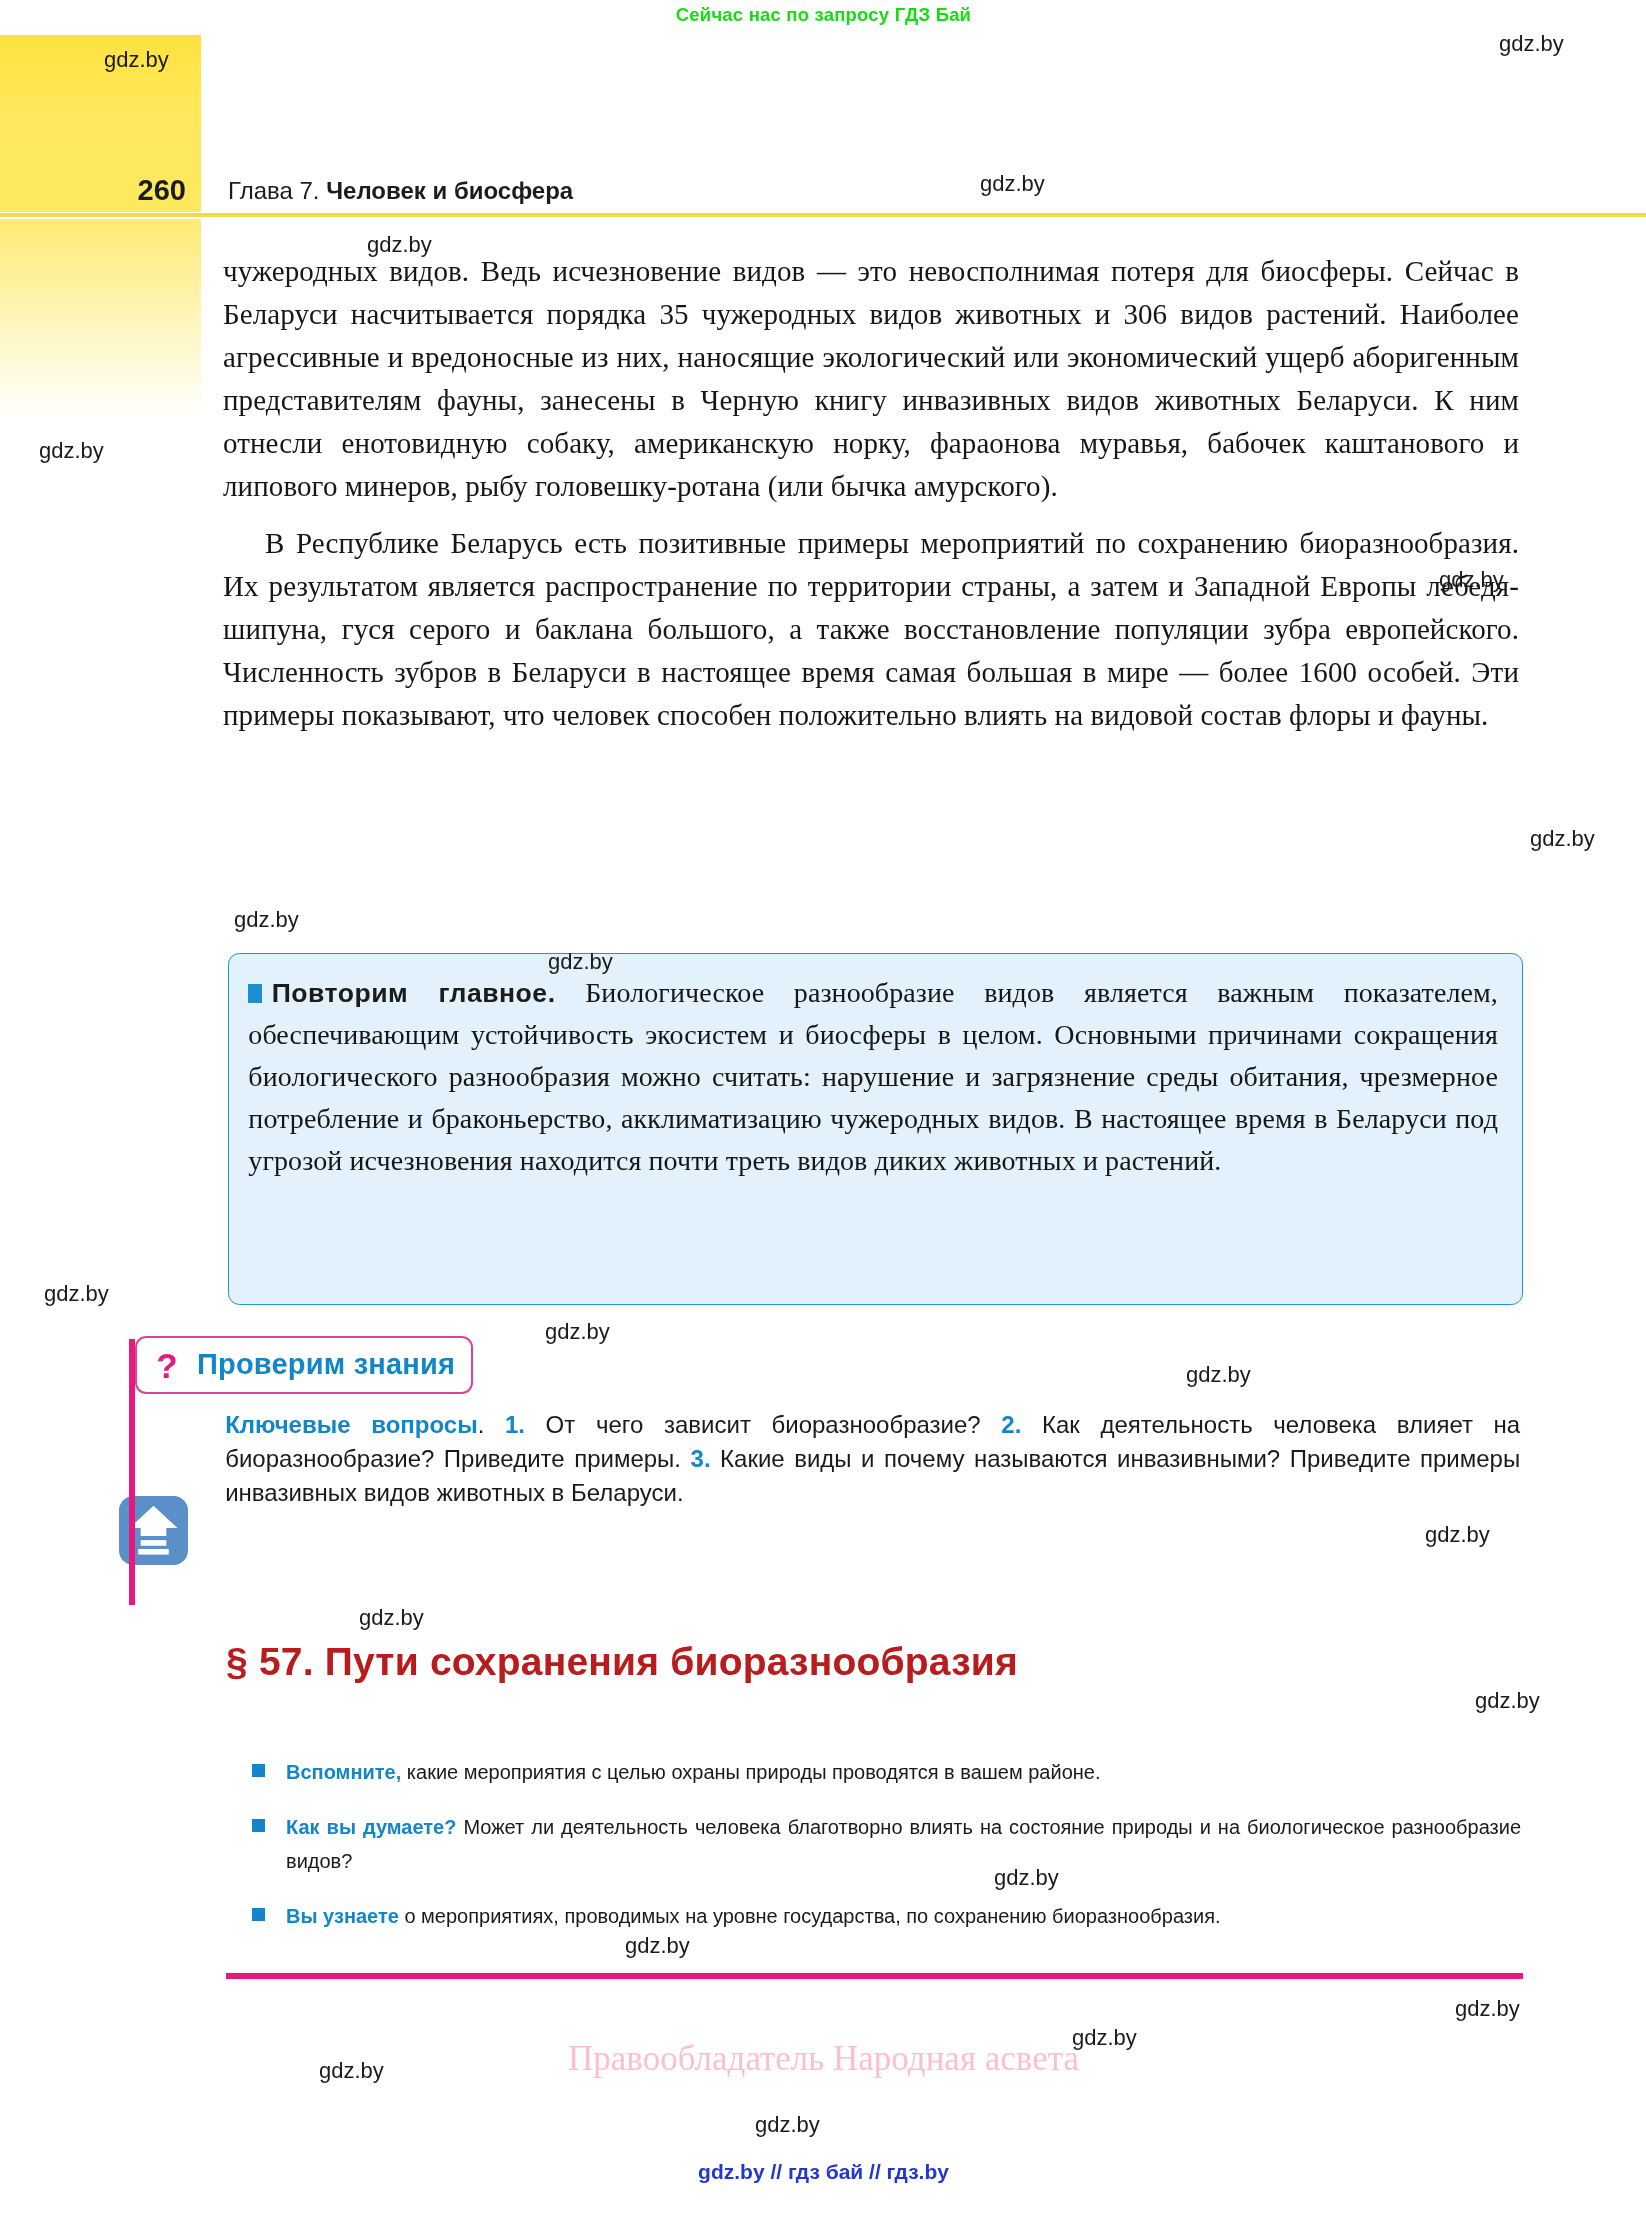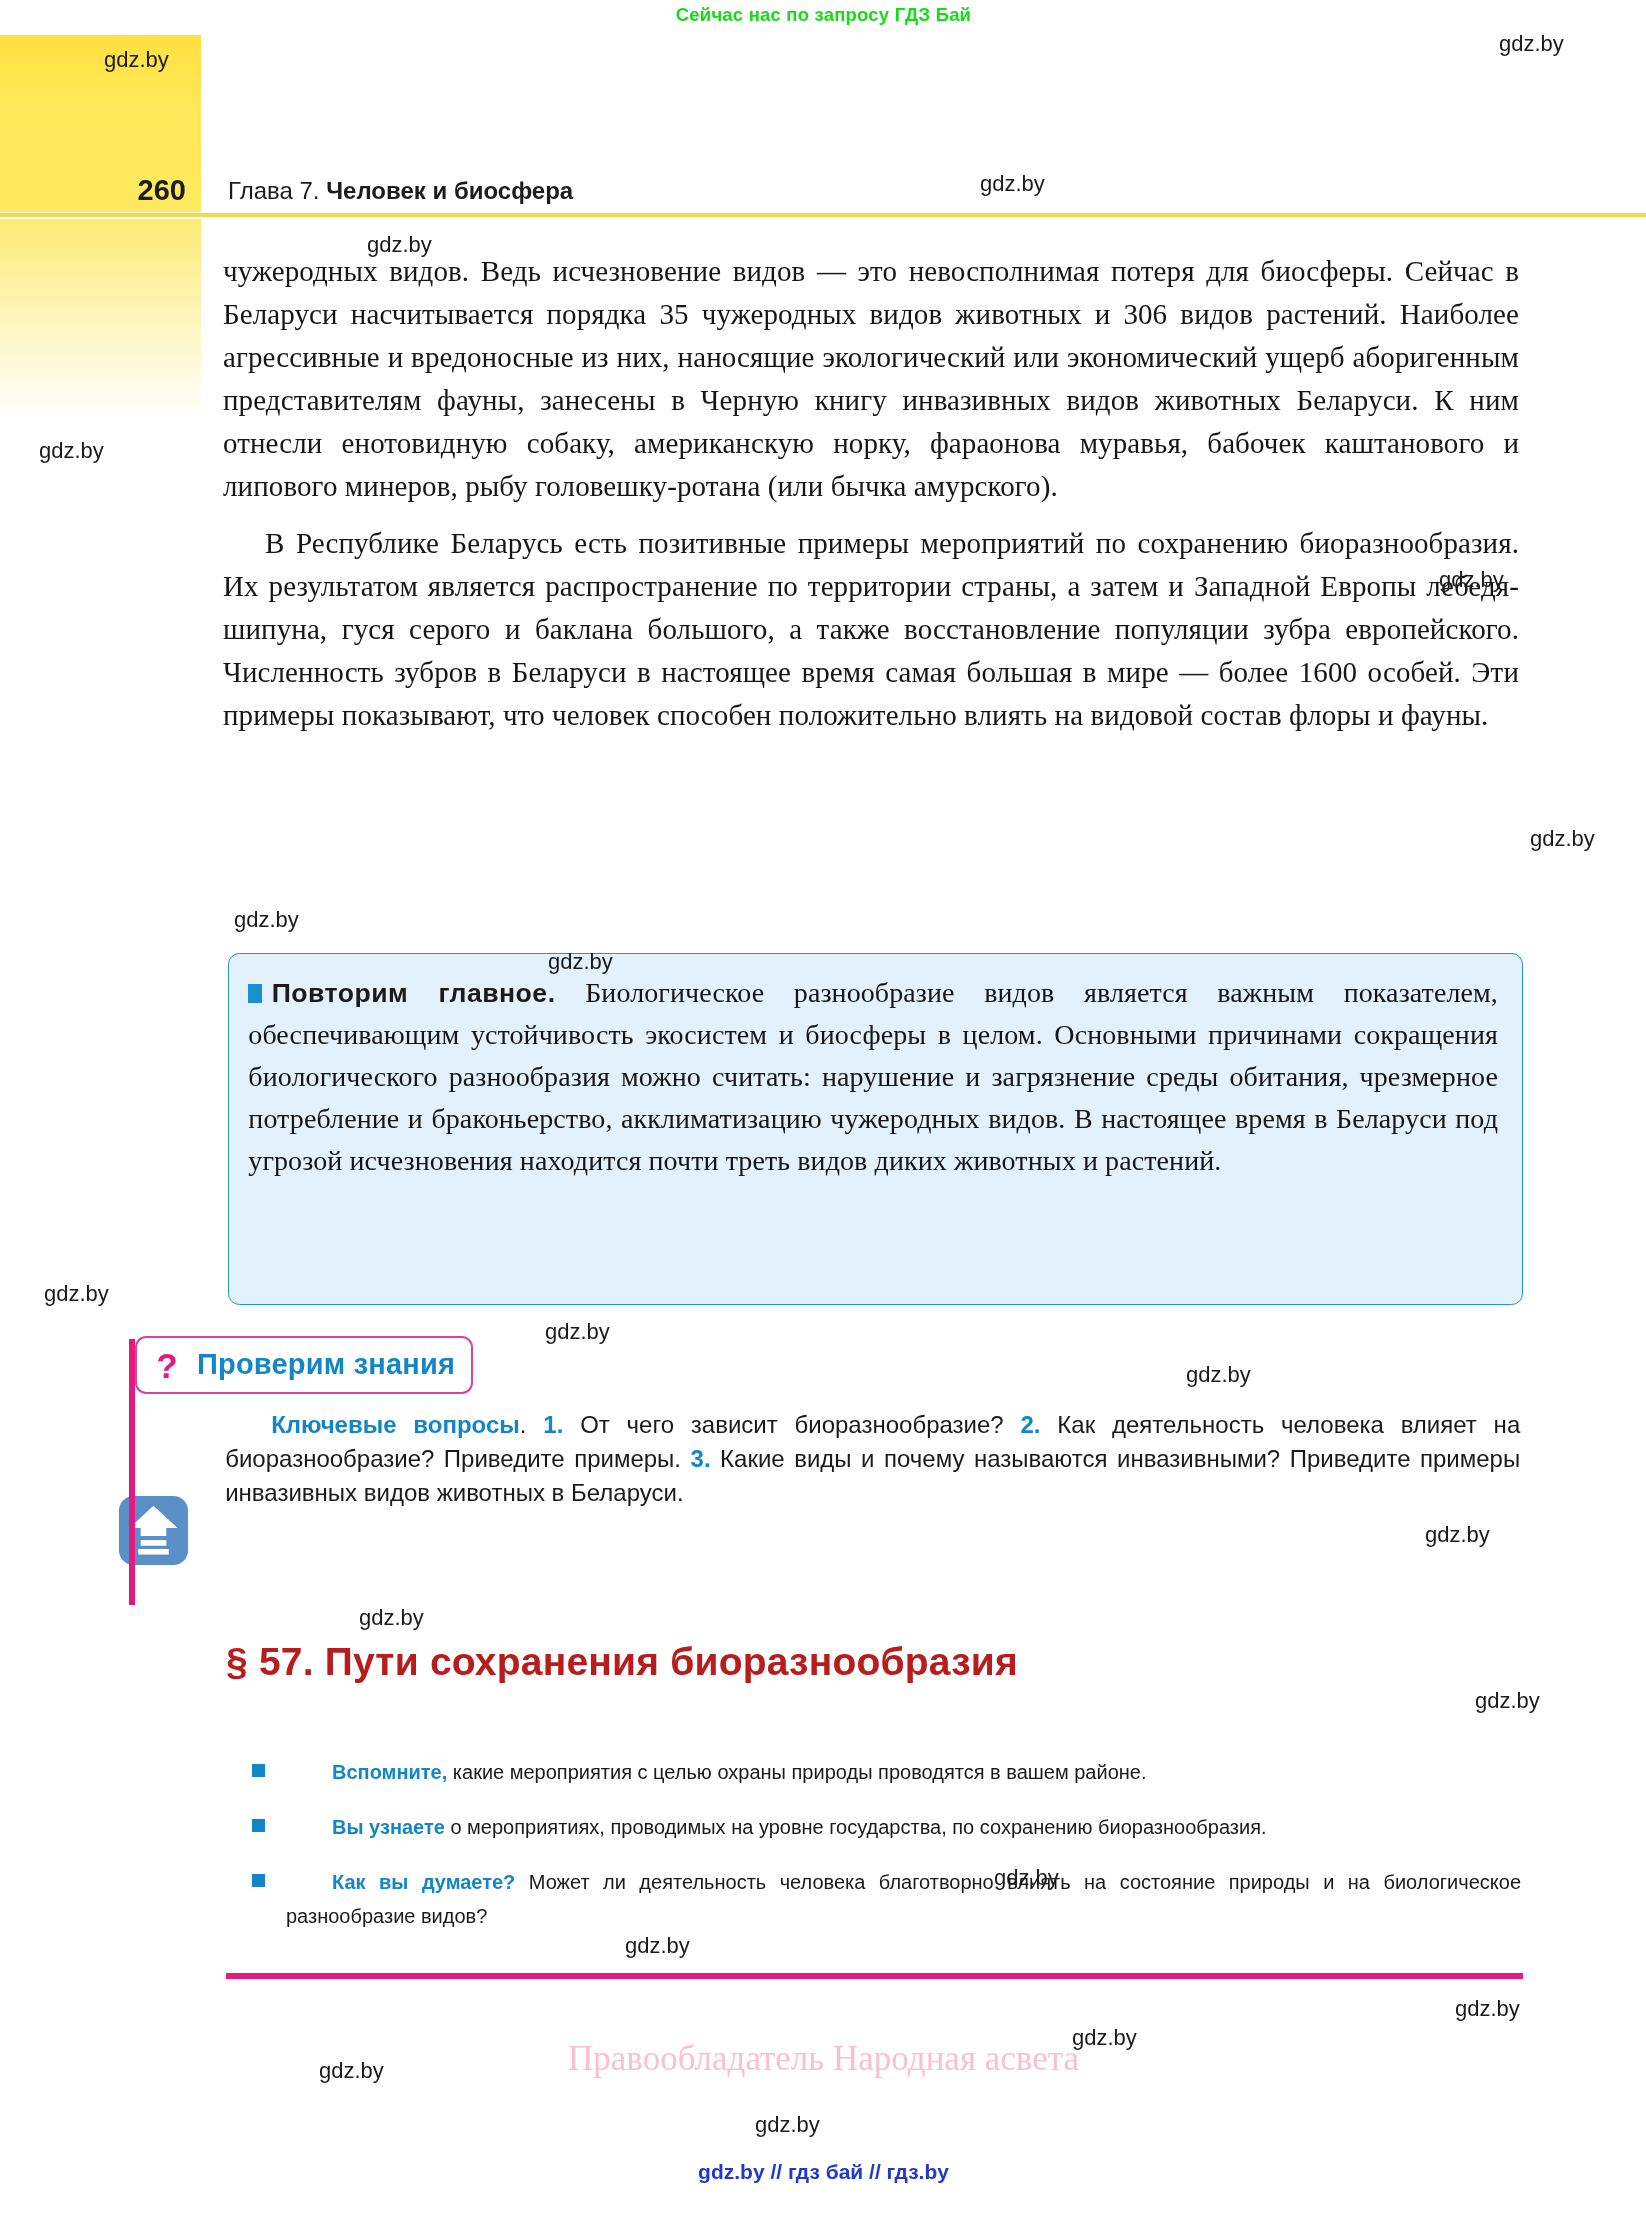--- a/index.html
+++ b/index.html
@@ -113,21 +113,21 @@
     font-weight:700; font-size:29px; color:#1286c8; letter-spacing:0.2px;
   }
   .check-body{
     position:absolute; left:-0.8px; top:69px; width:1295px;
     font-family:"Liberation Sans", sans-serif;
     font-size:24px; line-height:34px; color:#1a1a1a;
     text-align:justify;
   }
   .check-body p{ margin:0; }
   .check-body p + p{ margin-top:13px; }
-  .kw{ color:#1286c8; font-weight:700;margin-left:46px; }
+  .kw{ color:#1286c8; font-weight:700; }
   .num{ color:#1286c8; font-weight:700; }
 
   
   .side-icon{
     position:absolute; left:119px; top:1496px;
     width:69px; height:69px;
     background:#5b8fc7;
     border-radius:14.5px;
   }
   .side-icon svg{ display:block; }
@@ -229,27 +229,27 @@
 <div class="sec-heading">§ 57. Пути сохранения биоразнообразия</div>
 
 <div class="intro-list">
   <div class="intro-item">
     <span class="sq"></span>
     <span class="kw">Вспомните,</span>
     <span>какие мероприятия с целью охраны природы проводятся в вашем районе.</span>
   </div>
   <div class="intro-item">
     <span class="sq"></span>
+    <span class="kw">Как вы думаете?</span>
+    <span>Может ли деятельность человека благотворно влиять на состояние природы и на биологическое разнообразие видов?</span>
+  </div>
+  <div class="intro-item">
+    <span class="sq"></span>
     <span class="kw">Вы узнаете</span>
     <span>о мероприятиях, проводимых на уровне государства, по сохранению биоразнообразия.</span>
-  </div>
-  <div class="intro-item">
-    <span class="sq"></span>
-    <span class="kw">Как вы думаете?</span>
-    <span>Может ли деятельность человека благотворно влиять на состояние природы и на биологическое разнообразие видов?</span>
   </div>
 </div>
 
 <div class="bottom-rule"></div>
 
 <div class="copyright">Правообладатель Народная асвета</div>
 <div class="footer-links">gdz.by  //  гдз бай  //  гдз.by</div>
 
 <div id="wm-layer">
     <div class="wm" style="left: 1499px; top: 31px;">gdz.by</div>

